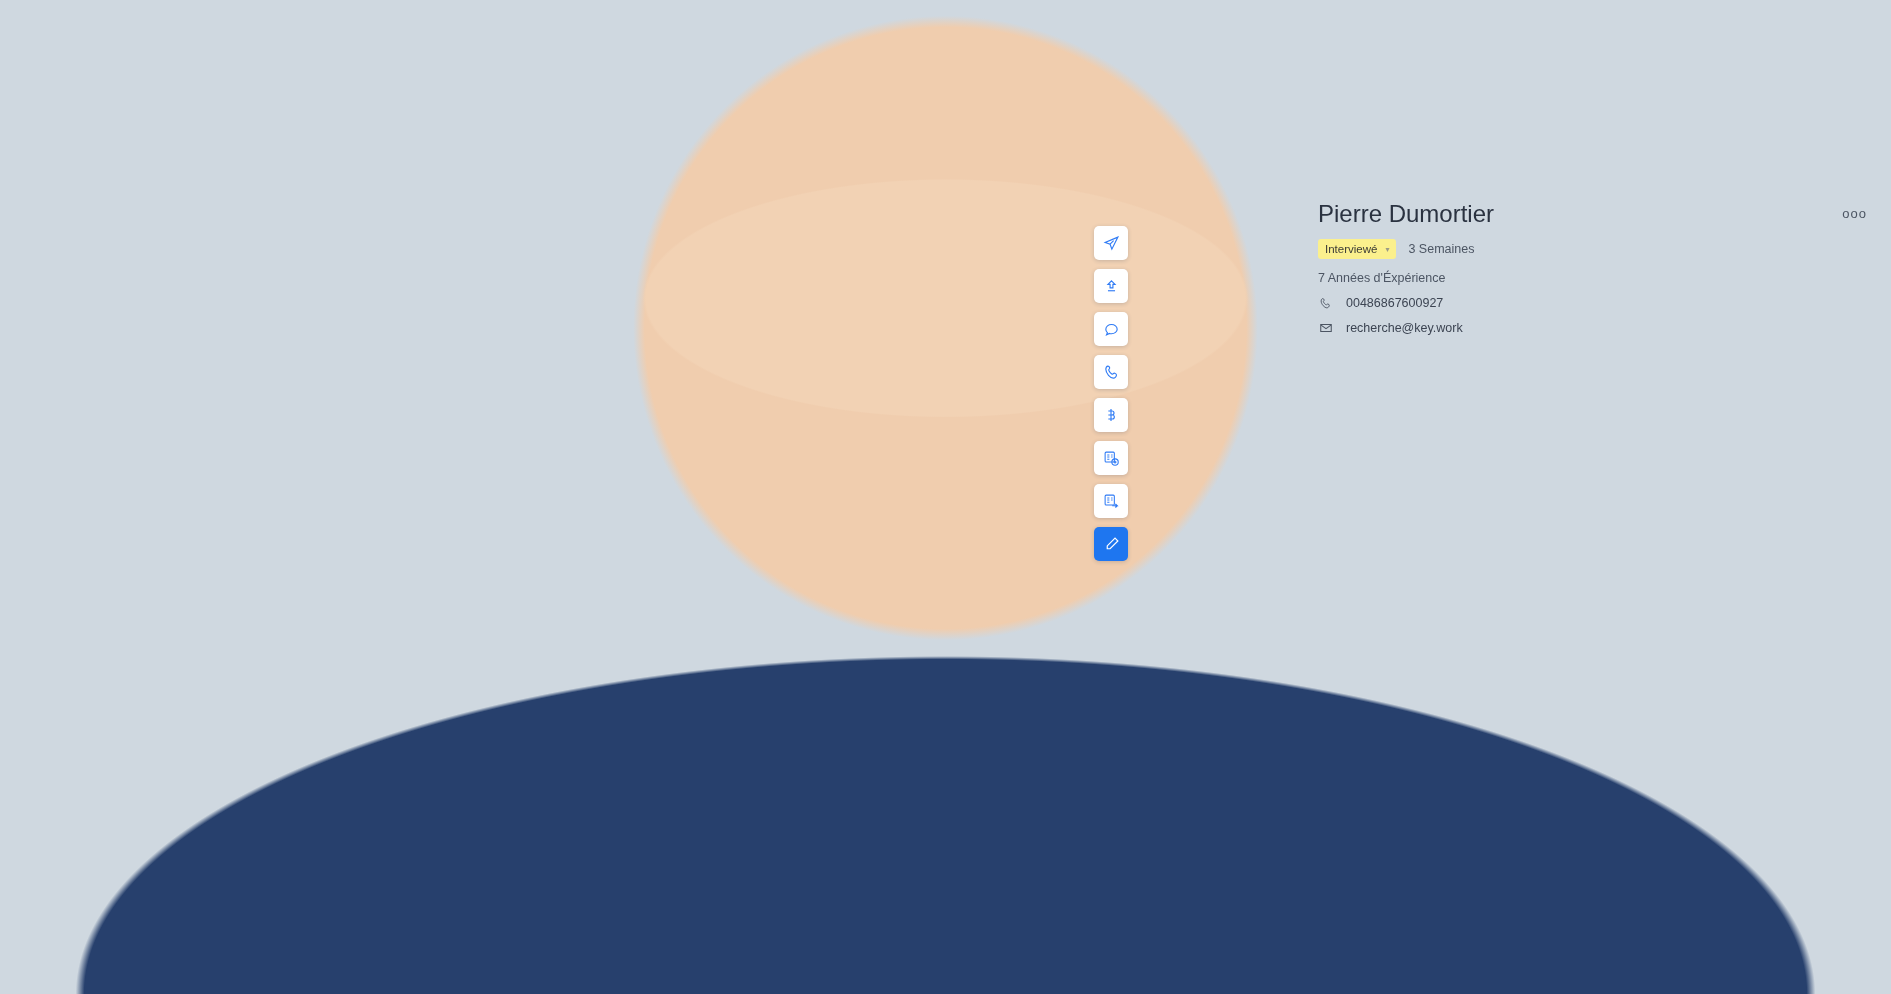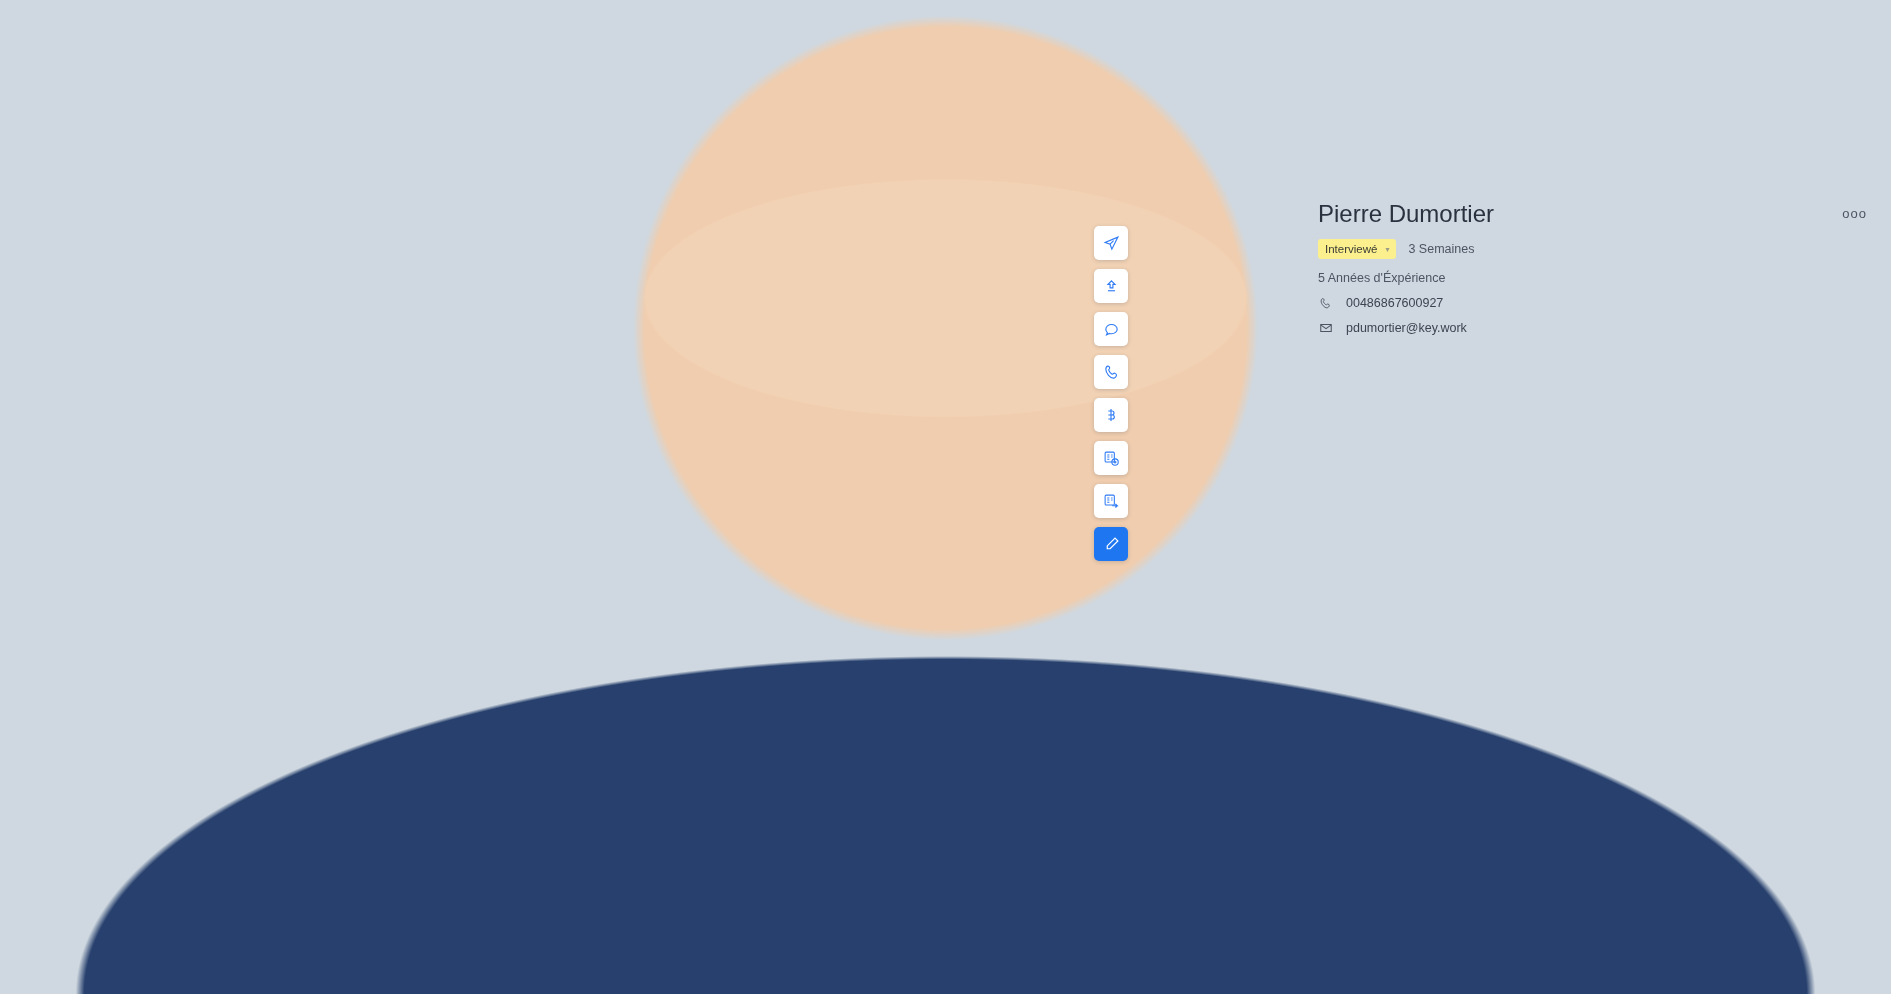--- a/index.html
+++ b/index.html
@@ -1299,37 +1299,37 @@
         </div>
         <div id="pf-right">
           <div id="pf-title">Pierre Dumortier</div>
           <div id="pf-status">
             <span class="badge interviewe">
               <span>Interviewé</span>
               <span class="bchev">▾</span>
             </span>
             <span id="pf-weeks">3 Semaines</span>
           </div>
-          <div id="pf-exp">5 Années d'Éxpérience</div>
+          <div id="pf-exp">7 Années d'Éxpérience</div>
           <div class="pf-contact">
             <span class="ci">
               <svg width="13" height="13" viewBox="0 0 24 24" fill="none" stroke="currentColor" stroke-width="1.7">
                   <path d="M7 3c1.4 0 2 1 2.4 2.3.3 1.1-.4 1.8-1 2.4-.4.5-.4 1 0 1.8.8 1.6 2.4 3.5 4 4.5.8.5 1.4.4 1.8 0 .6-.6 1.3-1.3 2.4-1 1.3.4 2.4 1 2.4 2.4 0 2-2 4.6-4.5 4.6C10.5 20 4 13.5 4 7.5 4 5 5 3 7 3z"></path>
                 </svg>
             </span>
             <span>00486867600927</span>
           </div>
           <div class="pf-contact">
             <span class="ci">
               <svg width="14" height="14" viewBox="0 0 24 24" fill="currentColor">
                   <path d="M3 6h18v12H3z" fill="none" stroke="currentColor" stroke-width="1.8"></path>
                   <path d="M3.5 7l8.5 6 8.5-6" fill="none" stroke="currentColor" stroke-width="1.8"></path>
                 </svg>
             </span>
-            <span>pdumortier@key.work</span>
+            <span>recherche@key.work</span>
           </div>
           <div id="pf-more">ooo</div>
         </div>
       </div>
 
       <div class="card">
         <div class="card-title">Dernier Entretien</div>
         <div id="interview-lines">
             <div class="note-line">Pierre est très sympathique.</div>
             <div class="note-line">Il est actuellement a la recherche d'un nouveau défi dans son domaine d'expertise (Analyste, Team Leader, Project Manager).</div>

